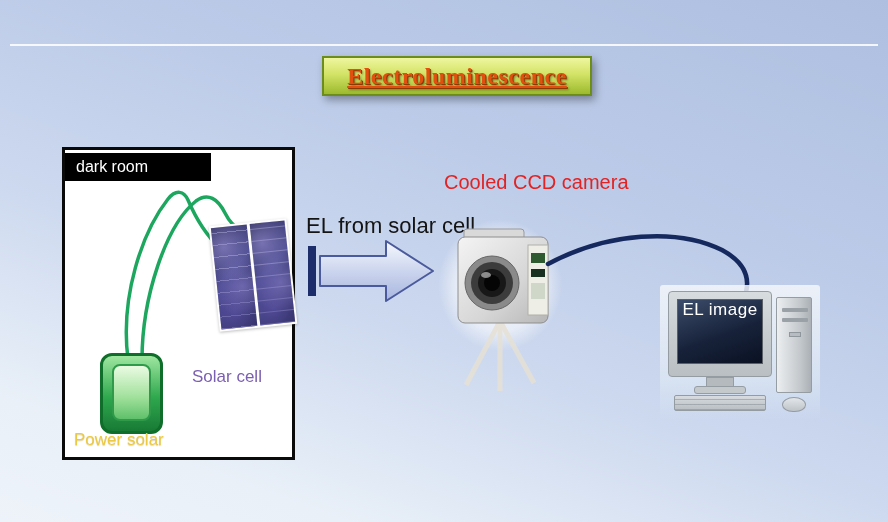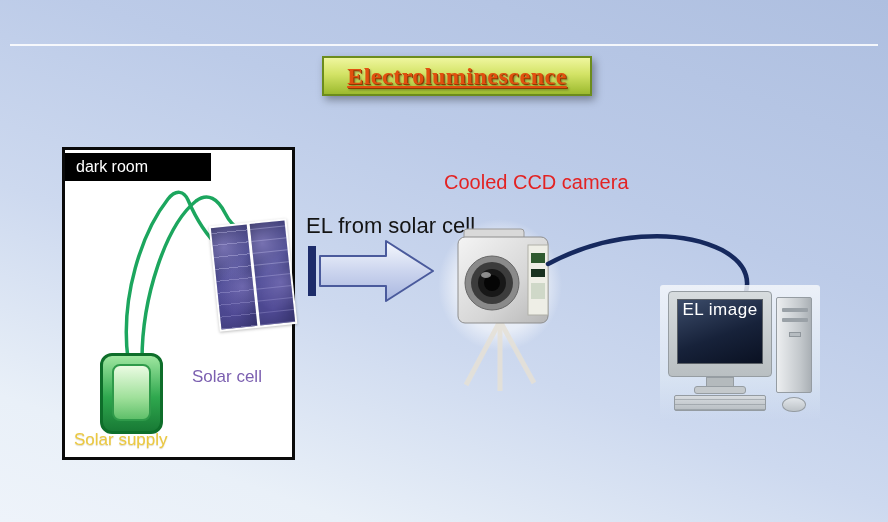--- a/index.html
+++ b/index.html
@@ -164,21 +164,21 @@
 
   <div class="solar-cell">
     <div class="solar-panel"></div>
     <div class="solar-panel"></div>
   </div>
   <div class="solar-cell-label">Solar cell</div>
 
   <div class="power-supply">
     <div class="power-supply-screen"></div>
   </div>
-  <div class="power-supply-label">Solar supply</div>
+  <div class="power-supply-label">Power solar</div>
 
   <div class="el-arrow-label">EL from solar cell</div>
   <svg class="el-arrow-svg" viewBox="0 0 150 90">
     <defs>
       <linearGradient id="agrad" x1="0" y1="0" x2="0" y2="1">
         <stop offset="0" stop-color="#f6f9fe"></stop>
         <stop offset="0.5" stop-color="#ccd5ee"></stop>
         <stop offset="1" stop-color="#a8b6e0"></stop>
       </linearGradient>
     </defs>

